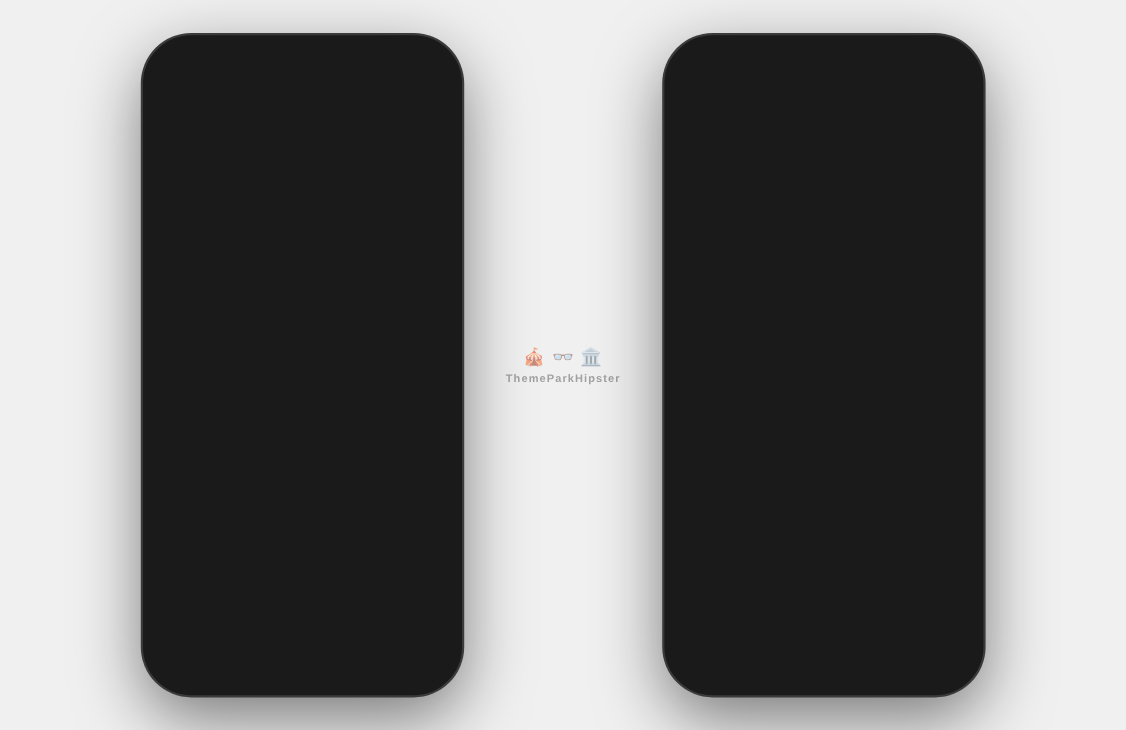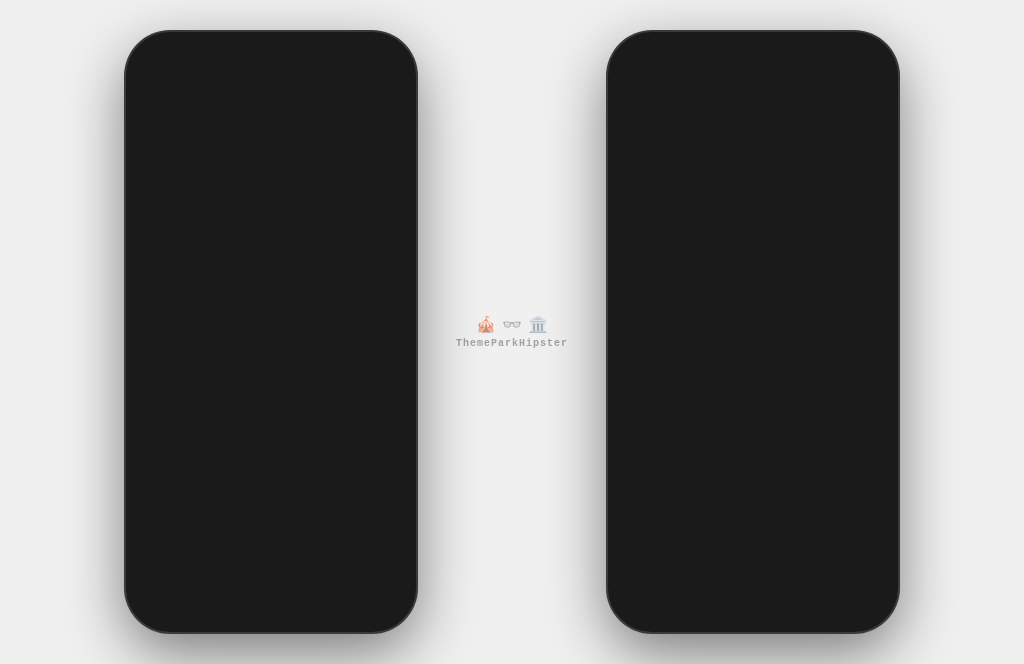--- a/index.html
+++ b/index.html
@@ -554,21 +554,21 @@
     </div>
   </div>
 </div>
 
 <div style="display:flex;flex-direction:column;align-items:center;gap:4px;opacity:0.5;">
   <div style="display:flex;align-items:center;gap:6px;font-size:16px;color:#555;">
     <span>🎪</span>
     <span>👓</span>
     <span>🏛️</span>
   </div>
-  <div style="font-size:10px;color:#555;font-weight:700;letter-spacing:1px;font-family:Liberation Mono, monospace;">ThemeParkHipster</div>
+  <div style="font-size:10px;color:#555;font-weight:700;letter-spacing:1px;">ThemeParkHipster</div>
 </div>
 
 <div class="phone-wrapper">
   <div class="phone-frame"></div>
   <div class="phone-screen">
 
     <div class="status-bar">
       <span class="status-time">10:39</span>
       <div class="status-icons">
         <span>▲</span>

